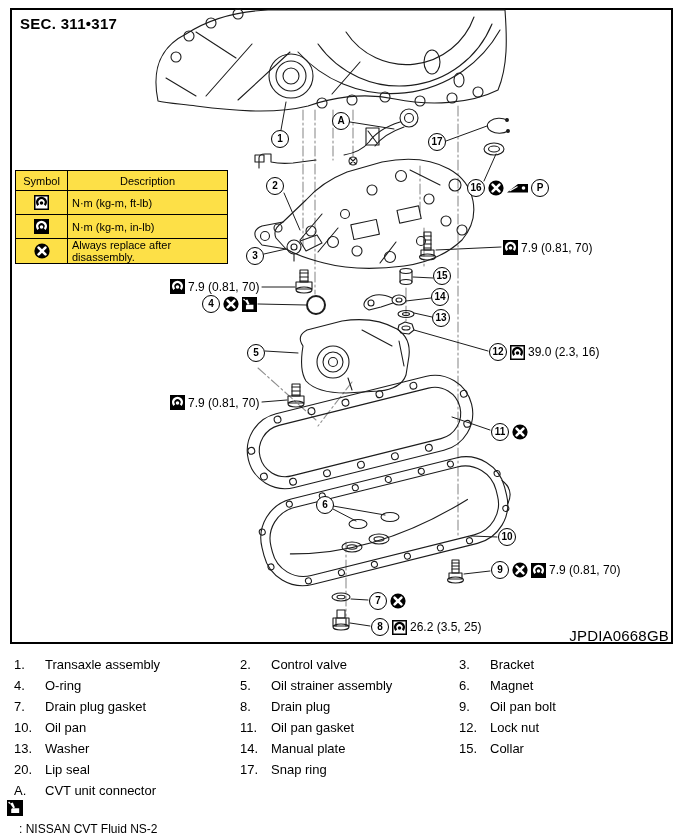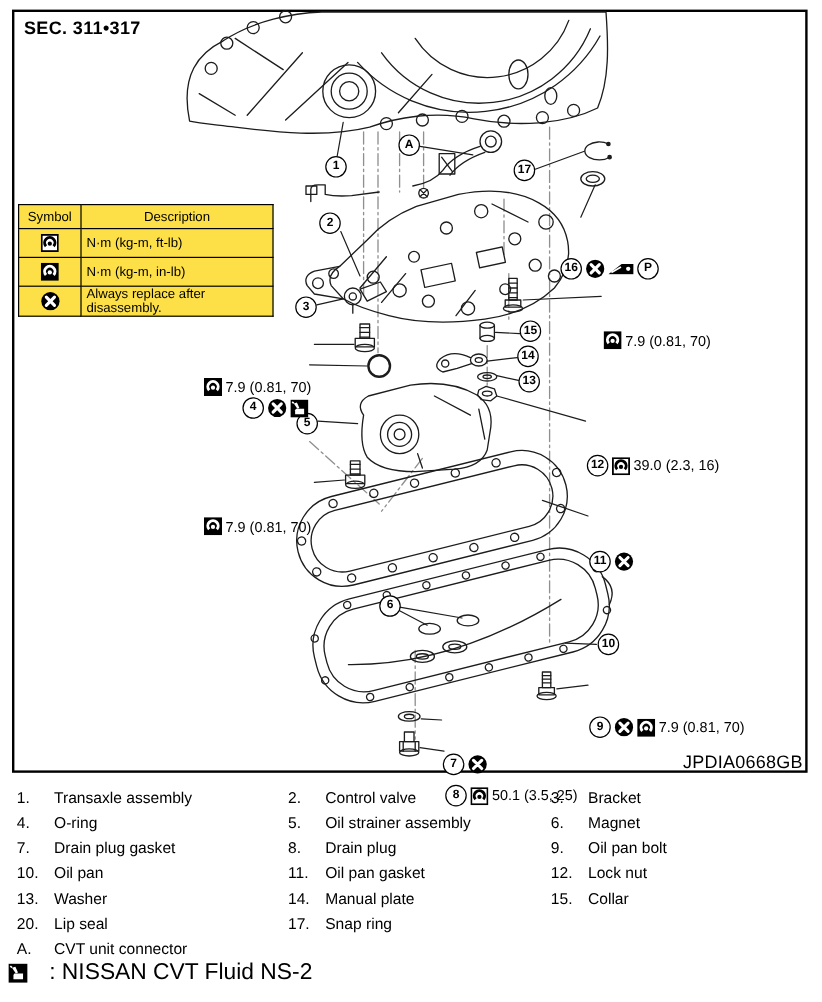--- a/index.html
+++ b/index.html
@@ -10,29 +10,29 @@
   svg.art{position:absolute;left:0;top:0;width:685px;height:835px;pointer-events:none;}
   table.legend{position:absolute;left:15px;top:170px;border-collapse:collapse;font-size:11px;background:#fde047;}
   table.legend th,table.legend td{border:1.2px solid #000;padding:0 4px;height:24px;box-sizing:border-box;}
   table.legend th{font-weight:normal;height:20px;}
   .sym-col{width:52px;text-align:center;}
   .desc-col{width:160px;}
   .bubble{position:absolute;width:18px;height:18px;border:1.5px solid #000;border-radius:50%;
           background:#fff;display:flex;align-items:center;justify-content:center;
           font-size:10px;font-weight:bold;box-sizing:border-box;line-height:1;flex:0 0 auto;}
   .bubble.inrow{position:static;}
-  .ann{position:absolute;display:flex;align-items:center;gap:3px;font-size:12px;white-space:nowrap;margin-top:36px;}
+  .ann{position:absolute;display:flex;align-items:center;gap:3px;font-size:12px;white-space:nowrap;}
   .chip{width:15px;height:15px;display:block;flex:0 0 auto;}
   .figcode{position:absolute;right:16px;top:627px;font-size:15px;letter-spacing:.2px;}
   .plist-row{position:absolute;left:14px;display:flex;font-size:13px;}
   .pcell{display:flex;}
   .pcell.c1{width:226px;}
   .pcell.c2{width:219px;}
   .pn{width:31px;flex:0 0 auto;}
-  .fluid-row{position:absolute;left:7px;display:flex;align-items:center;gap:6px;font-size:19px;}
+  .fluid-row{position:absolute;left:7px;display:flex;align-items:flex-start;gap:6px;font-size:12px;flex-direction:column;}
   .fluid-row .txt{margin-left:12px;}
 </style>
 </head>
 <body>
 
 <div class="page">
 
   <div class="box"></div>
   <div class="sec-title">SEC. 311•317</div>
 
@@ -425,21 +425,21 @@
       </svg>
   </div>
 
   <div class="ann" style="left:371px;top:618px">
     <div class="bubble inrow">8</div>
     <svg class="chip" viewBox="0 0 16 16">
         <rect x="0.8" y="0.8" width="14.4" height="14.4" fill="#fff" stroke="#000" stroke-width="1.6"></rect>
         <path d="M4.6,10.8 A4.6,4.6 0 1 1 11.4,10.8" fill="none" stroke="#000" stroke-width="2.6"></path>
         <circle cx="8" cy="8.6" r="1.9" fill="#000"></circle>
       </svg>
-    <span>50.1 (3.5, 25)</span>
+    <span>26.2 (3.5, 25)</span>
   </div>
 
   <div class="figcode">JPDIA0668GB</div>
 
   <div>
     <div class="plist-row" style="top:657px">
       <div class="pcell c1">
           <span class="pn">1.</span>
           <span>Transaxle assembly</span>
         </div>

